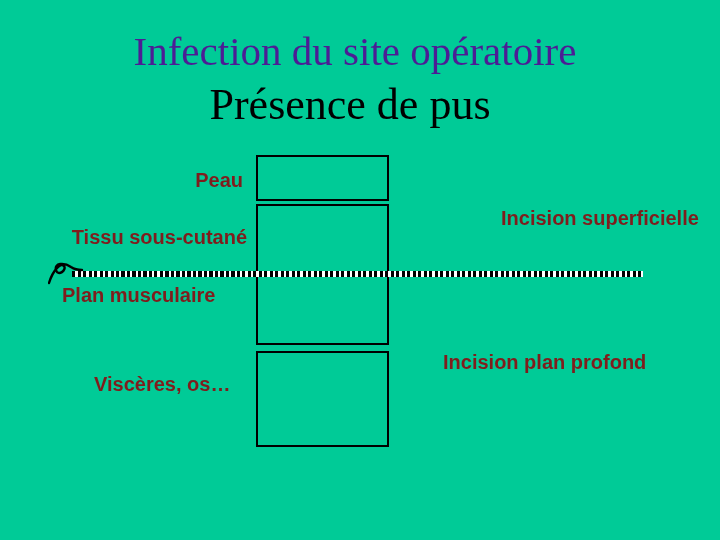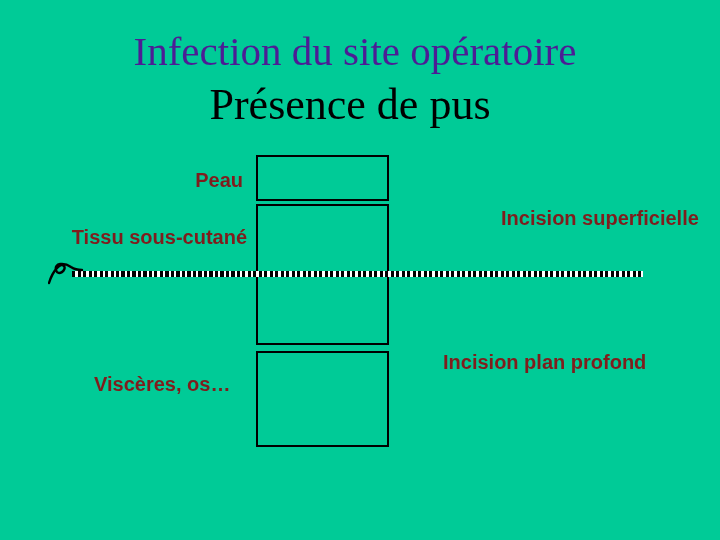--- a/index.html
+++ b/index.html
@@ -113,20 +113,21 @@
 <div class="slide">
 
   <div class="slide-title">Infection du site opératoire</div>
 
   <div class="slide-subtitle">Présence de pus</div>
 
   <div class="layer-label label-peau">Peau</div>
 
   <div class="layer-label label-tissu">Tissu sous-cutané</div>
 
+  <div class="layer-label label-plan">Plan musculaire</div>
 
   <div class="layer-label label-visceres">Viscères, os…</div>
 
   <div class="layer-box box-top"></div>
 
   <div class="layer-box box-middle"></div>
 
   <div class="layer-box box-bottom"></div>
 
   <div class="dashed-line"></div>

